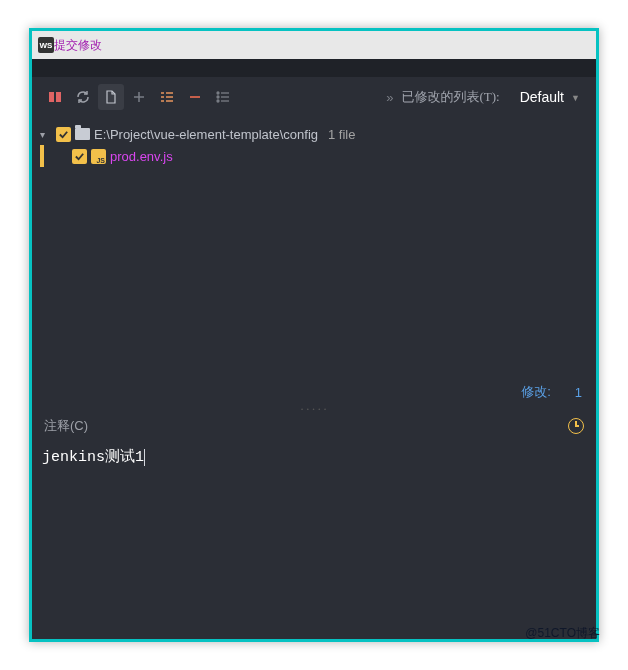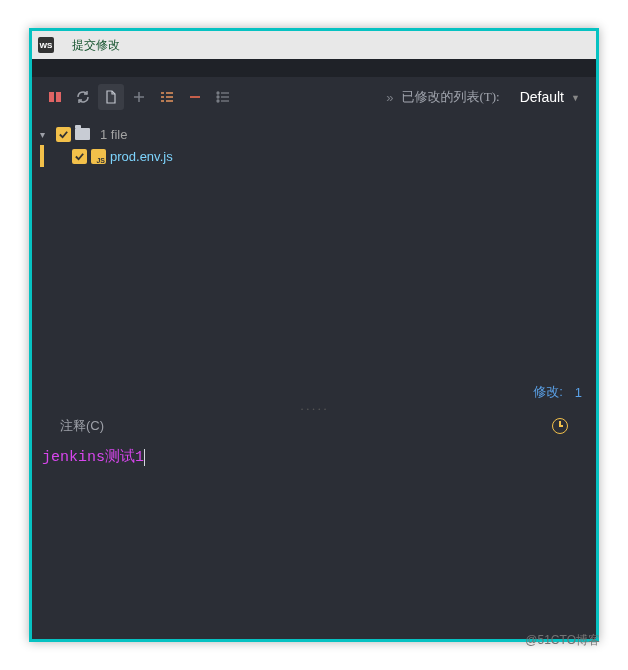--- a/index.html
+++ b/index.html
@@ -21,35 +21,35 @@
       display: flex;
       flex-direction: column;
       box-shadow: 0 0 10px rgba(0,0,0,0.3);
     }
     .titlebar {
       height: 28px;
       background: #e8e8e8;
       display: flex;
       align-items: center;
       padding: 0 6px;
-      gap: 18px;
+      gap: 0;
     }
     .ws-logo {
       width: 16px;
       height: 16px;
       background: #333;
       color: #fff;
       font-size: 8px;
       font-weight: bold;
       display: flex;
       align-items: center;
       justify-content: center;
       border-radius: 2px;
     }
-    .titlebar-text { color: #14532d; font-size: 12px; }
+    .titlebar-text { color: #a21caf; font-size: 12px; }
     .dark-strip { height: 18px; background: #1f2228; }
     .toolbar {
       height: 40px;
       background: #2b2e36;
       display: flex;
       align-items: center;
       padding: 0 10px;
       gap: 2px;
     }
     .tb-btn {
@@ -135,54 +135,54 @@
       border-radius: 2px;
       display: flex;
       align-items: flex-end;
       justify-content: flex-end;
       font-size: 7px;
       font-weight: bold;
       color: #333;
       padding: 0 1px 0 0;
     }
     .path-text { color: #c0c4cc; font-size: 13px; }
-    .file-text { color: #7dd3fc; font-size: 13px; }
+    .file-text { color: #d946ef; font-size: 13px; }
     .file-count { color: #a3a3a3; font-size: 13px; margin-left: 6px; }
     .change-marker {
       width: 4px;
       height: 22px;
       background: #f2c04a;
       margin-right: 2px;
     }
     .status-bar {
       height: 26px;
       display: flex;
       align-items: center;
       justify-content: flex-end;
       padding: 0 14px;
-      gap: 12px;
+      gap: 24px;
       color: #5aa0e6;
       font-size: 13px;
     }
     .grip {
       height: 8px;
       display: flex;
       align-items: center;
       justify-content: center;
       cursor: ns-resize;
       color: #555;
       font-size: 6px;
       letter-spacing: 1px;
     }
     .comment-header {
       height: 26px;
       display: flex;
       align-items: center;
       justify-content: space-between;
-      padding: 0 28px;
+      padding: 0 12px;
       color: #9da0a8;
       font-size: 13px;
     }
     .clock-icon {
       width: 16px;
       height: 16px;
       border: 1.5px solid #f2c04a;
       border-radius: 50%;
       position: relative;
       cursor: pointer;
@@ -204,36 +204,36 @@
       width: 4px;
       height: 1.5px;
       background: #f2c04a;
     }
     .comment-area {
       height: 200px;
       padding: 8px 10px;
       background: #2b2e36;
     }
     .comment-text {
-      color: #d946ef;
+      color: #ffffff;
       font-family: "Consolas", "Courier New", monospace;
       font-size: 15px;
     }
     .cursor {
       display: inline-block;
       width: 1px;
       height: 17px;
       background: #d4d7de;
       vertical-align: middle;
     }
     .watermark {
       position: absolute;
       right: 28px;
-      bottom: 21px;
-      color: #737373;
+      bottom: 28px;
+      color: #0f172a;
       font-size: 12px;
     }
   </style>
 </head>
 <body>
 
 <div class="window">
 
   <div class="titlebar">
     <div class="ws-logo">WS</div>
@@ -294,20 +294,21 @@
 
   <div class="tree-area">
     <div class="tree-row">
       <span class="chevron">▾</span>
       <div class="checkbox">
         <svg viewBox="0 0 12 12" stroke="#333" stroke-width="2" fill="none">
             <path d="M2 6l3 3 5-6"></path>
           </svg>
       </div>
       <div class="folder-icon"></div>
+      <span class="path-text">E:\Project\vue-element-template\config</span>
       <span class="file-count">1 file</span>
     </div>
     <div class="tree-row">
       <div class="change-marker"></div>
       <div class="tree-indent"></div>
       <div class="checkbox">
         <svg viewBox="0 0 12 12" stroke="#333" stroke-width="2" fill="none">
             <path d="M2 6l3 3 5-6"></path>
           </svg>
       </div>

